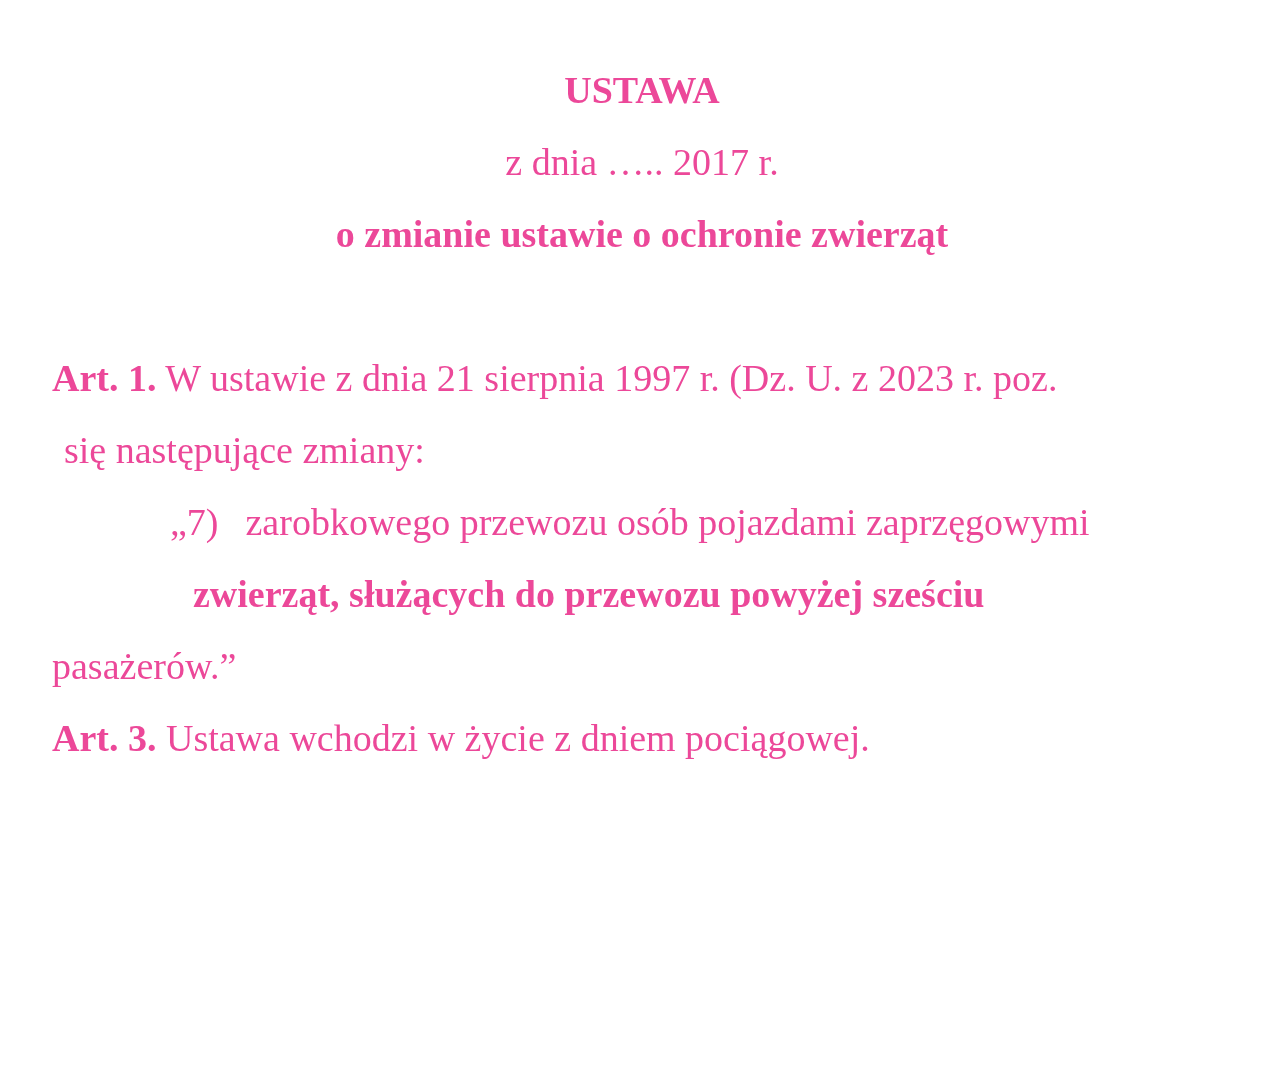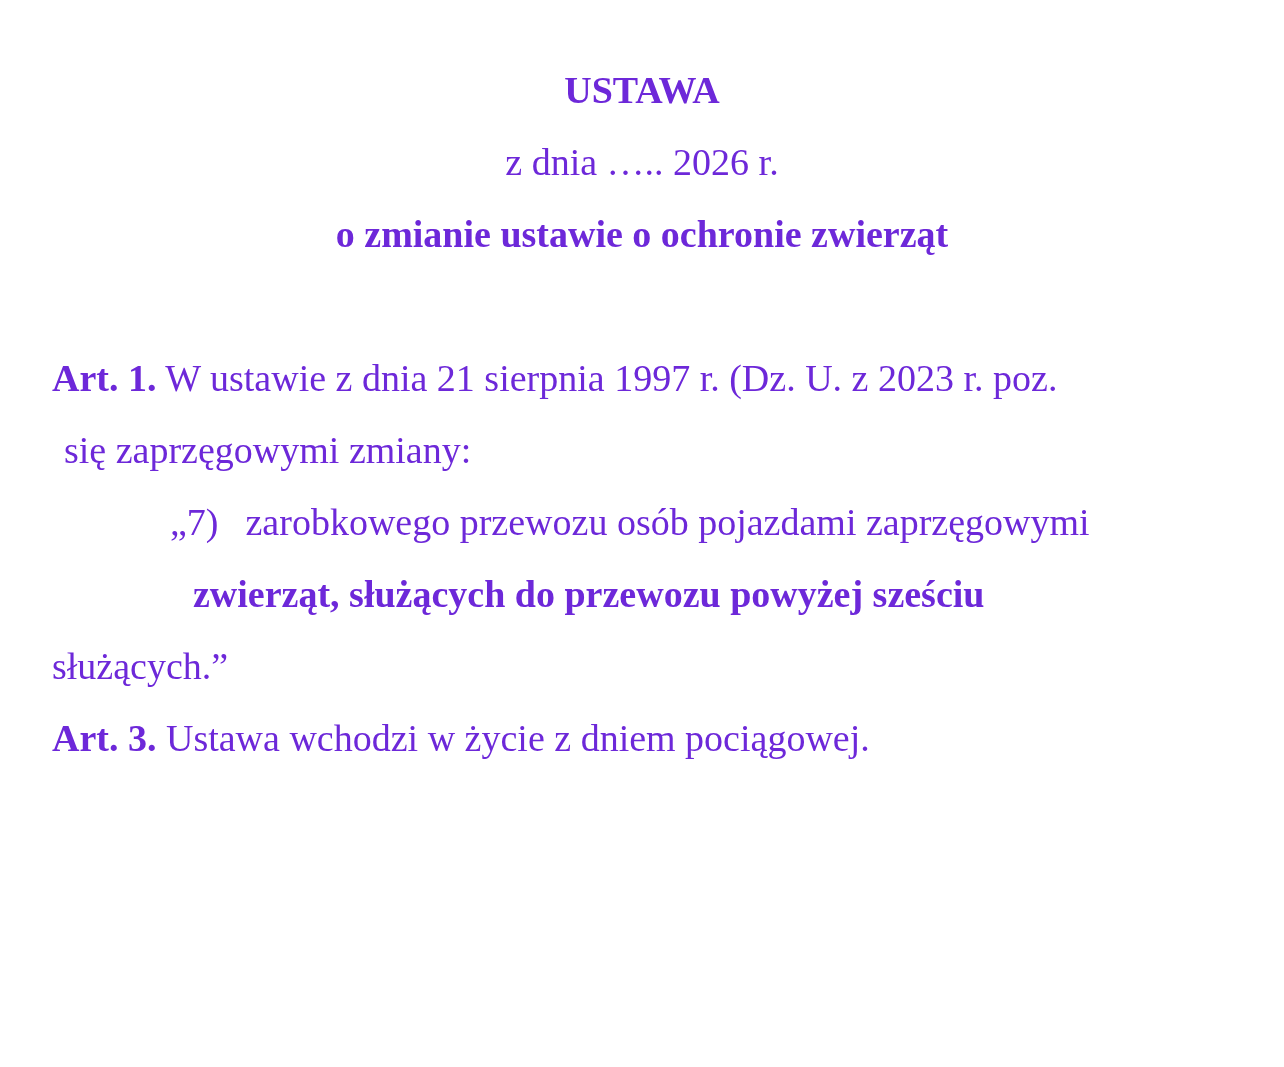--- a/index.html
+++ b/index.html
@@ -9,21 +9,21 @@
   }
   .page {
     position: relative;
     width: 1284px;
     height: 1067px;
     background: #ffffff;
     box-sizing: border-box;
     padding: 54px 52px 0 52px;
     font-family: "Liberation Serif", "DejaVu Serif", serif;
     font-size: 38px;
-    color: #6d28d9;
+    color: #ec4899;
     overflow: hidden;
   }
   .line {
     height: 72px;
     line-height: 72px;
     white-space: nowrap;
   }
   .center { text-align: center; }
   .bold   { font-weight: bold; }
   .spacer { height: 72px; }
@@ -42,43 +42,43 @@
     width: 66px;
   }
 </style>
 </head>
 <body>
 
 <div class="page">
 
   <div class="line center bold">USTAWA</div>
 
-  <div class="line center">z dnia ….. 2026 r.</div>
+  <div class="line center">z dnia ….. 2017 r.</div>
 
   <div class="line center bold">o zmianie ustawie o ochronie zwierząt</div>
 
   <div class="spacer"></div>
 
   <div class="line">
     <span class="bold">Art. 1.</span>
     <span>W ustawie z dnia 21 sierpnia 1997 r. (Dz. U. z 2023 r. poz.</span>
   </div>
 
 
-  <div class="line indent-sie">się zaprzęgowymi zmiany:</div>
+  <div class="line indent-sie">się następujące zmiany:</div>
 
 
   <div class="line indent-q7">
     <span class="q7-col">„7)</span>
     <span>zarobkowego przewozu osób pojazdami zaprzęgowymi</span>
   </div>
 
 
   <div class="line indent-zw">zwierząt, służących do przewozu powyżej sześciu</div>
 
-  <div class="line">służących.”</div>
+  <div class="line">pasażerów.”</div>
 
   <div class="line">
     <span class="bold">Art. 3.</span>
     <span>Ustawa wchodzi w życie z dniem pociągowej.</span>
   </div>
 
 </div>
 
 </body></html>

